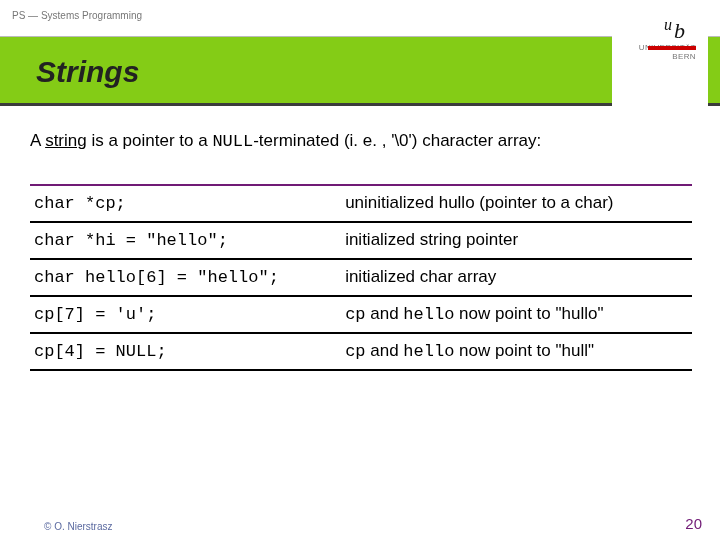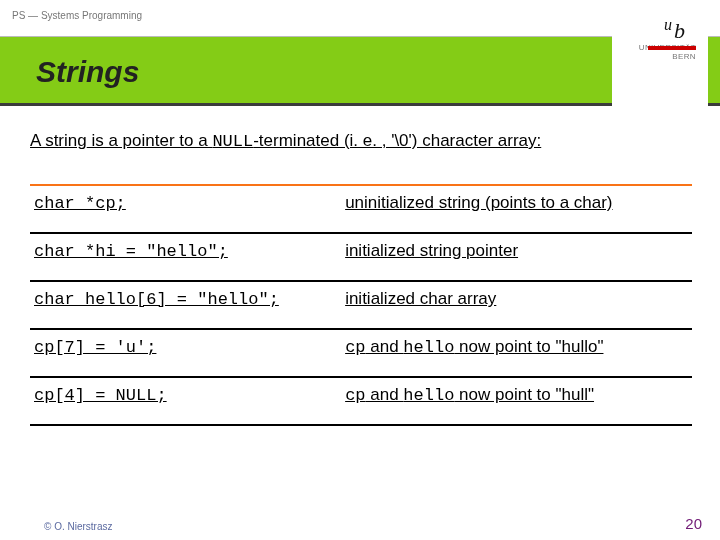--- a/index.html
+++ b/index.html
@@ -6,28 +6,28 @@
   html, body { width: 720px; height: 540px; font-family: Arial, Helvetica, sans-serif; background: #fff; color: #000; }
   .slide { position: relative; width: 720px; height: 540px; overflow: hidden; }
   .topbar { position: absolute; top: 10px; left: 12px; font-size: 10px; color: #777; }
   .title-band { position: absolute; top: 36px; left: 0; right: 0; height: 70px; background: #84cc16; border-top: 1px solid #bbb; border-bottom: 3px solid #3b3b3b; }
   .title-band h1 { font-size: 30px; font-weight: bold; font-style: italic; color: #222; padding: 18px 0 0 36px; }
   .uni-block { position: absolute; top: -4px; right: 12px; width: 96px; height: 114px; background: #fff; z-index: 5; }
   .uni-b { position: relative; font-family: Georgia, "Times New Roman", serif; font-size: 22px; font-style: italic; color: #111; padding-left: 52px; padding-top: 20px; }
   .uni-b .u { font-size: 16px; vertical-align: super; margin-right: 2px; }
   .uni-b::after { content: ""; position: absolute; right: 12px; bottom: -6px; width: 48px; height: 4px; background: #c00; }
   .uni-txt { font-size: 8px; letter-spacing: 0.4px; color: #777; text-align: right; padding-right: 12px; line-height: 1.1; }
-  .content { position: absolute; top: 130px; left: 30px; right: 28px; text-decoration: underline; }
+  .content { position: absolute; top: 130px; left: 30px; right: 28px; }
   .intro { font-size: 17px; line-height: 1.35; margin-bottom: 30px; }
   .intro .ul { text-decoration: underline; }
   .intro code, td code, .overlay code { font-family: "Courier New", Courier, monospace; font-size: 17px; }
   table { width: 100%; border-collapse: collapse; table-layout: fixed; }
   col.c1 { width: 47%; }
   col.c2 { width: 53%; }
-  td { border-top: 2px solid #f97316; border-bottom: 2px solid #000; padding: 6px 8px 17px 4px; vertical-align: top; font-size: 17px; line-height: 1.3; }
+  td { border-top: 2px solid #701a75; border-bottom: 2px solid #000; padding: 6px 8px 6px 4px; vertical-align: top; font-size: 17px; line-height: 1.3; }
   td.codecell code { font-family: "Courier New", Courier, monospace; }
   td.desc { font-family: Arial, sans-serif; }
   td.desc code { font-family: "Courier New", Courier, monospace; }
   .overlay { position: absolute; bottom: 44px; left: 64px; right: 30px; font-size: 18px; font-family: Georgia, "Times New Roman", serif; z-index: 4; color: #111; }
   .overlay .finger { font-size: 18px; color: #777; margin-right: 8px; font-family: Arial, sans-serif; }
   .foot-left { position: absolute; bottom: 8px; left: 44px; font-size: 10px; color: #5b6aa0; }
   .foot-right { position: absolute; bottom: 8px; right: 18px; font-size: 15px; color: #701a75; margin-left: 32px; }
 </style>
 </head>
 <body>
@@ -53,21 +53,21 @@
     </p>
 
     <table>
       <colgroup>
           <col class="c1">
           <col class="c2">
         </colgroup>
       <tbody>
         <tr>
           <td class="codecell"><code>char *cp;</code></td>
-          <td class="desc"><span>uninitialized string (points to a char)</span></td>
+          <td class="desc"><span>uninitialized hullo (pointer to a char)</span></td>
         </tr>
         <tr>
           <td class="codecell"><code>char *hi = "hello";</code></td>
           <td class="desc"><span>initialized string pointer</span></td>
         </tr>
         <tr>
           <td class="codecell"><code>char hello[6] = "hello";</code></td>
           <td class="desc"><span>initialized char array</span></td>
         </tr>
         <tr>

